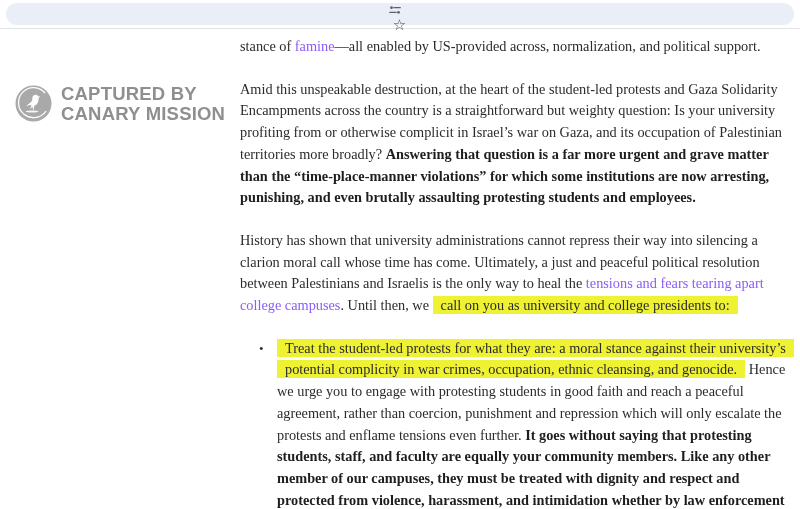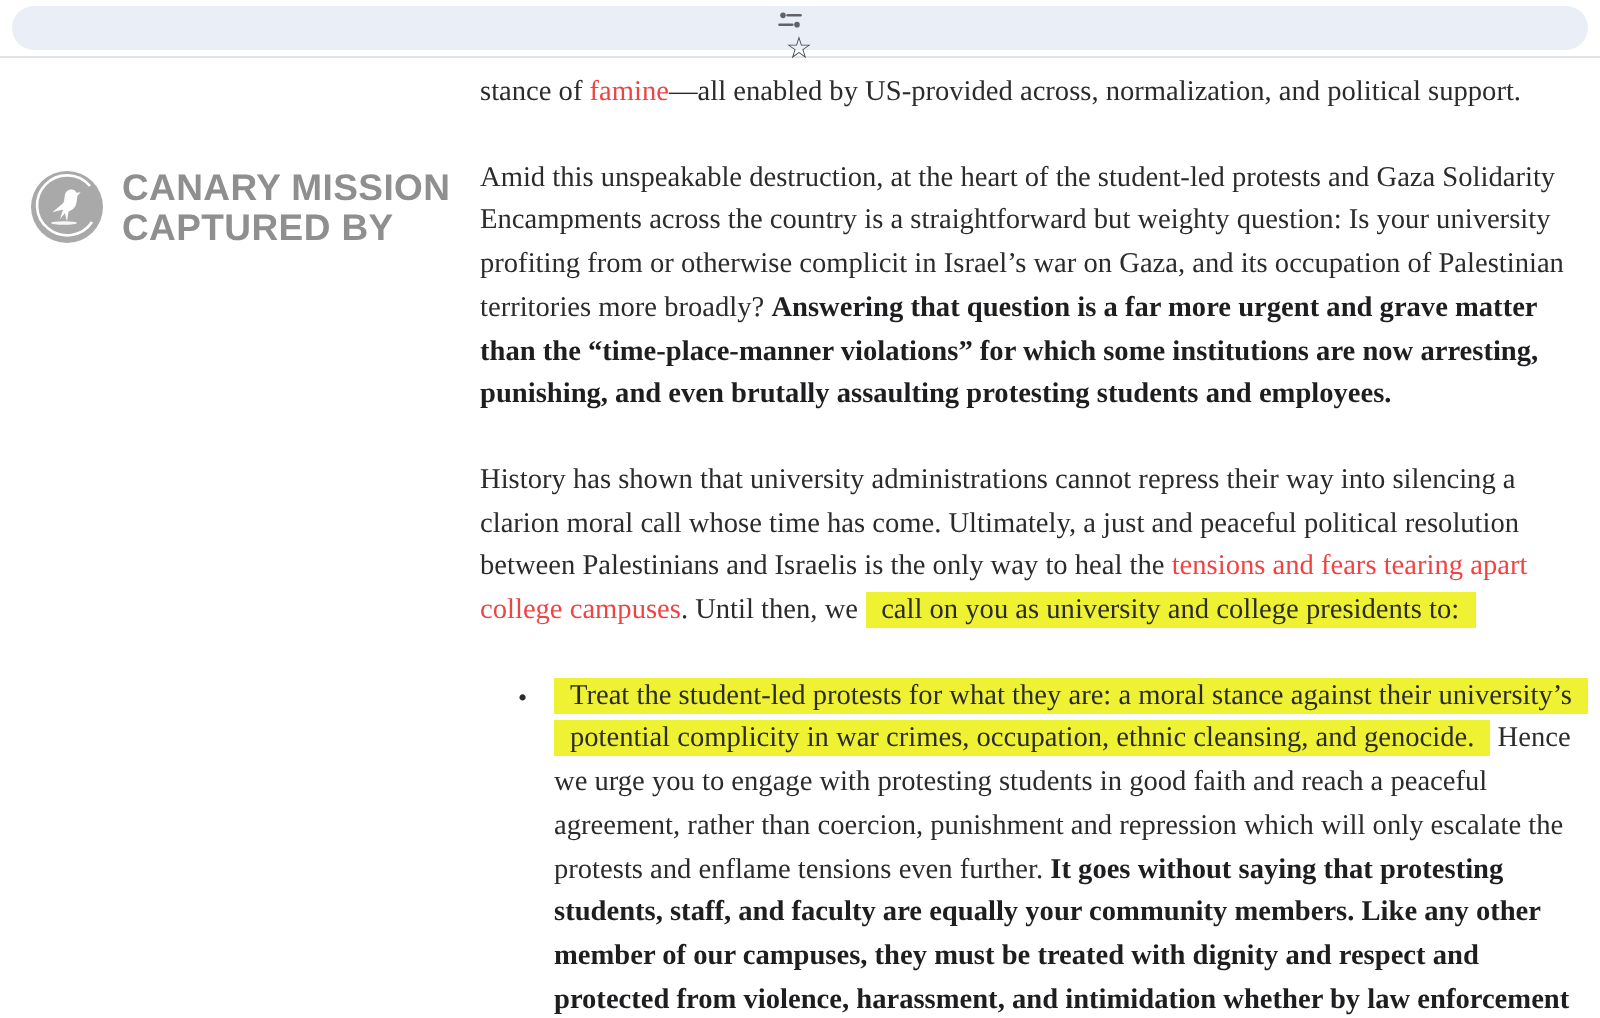--- a/index.html
+++ b/index.html
@@ -57,21 +57,21 @@
   .article {
     position: absolute; left: 240px; top: 29px; width: 553px;
     padding-top: 7px;
     font-family: "Liberation Serif", "DejaVu Serif", serif;
     font-size: 14.3px;
     line-height: 21.7px;
     color: #2b2b2d;
     text-align: left;
   }
   .article p { margin: 0 0 21px 0; }
-  .article a.link { color: #ef4444; text-decoration: none; cursor: pointer; }
+  .article a.link { color: #8b5cf6; text-decoration: none; cursor: pointer; }
   .seg-bold { font-weight: bold; color: #1e1e20; }
   .seg-highlight {
     background: #eff233;
     padding: 1px 8px;
     box-decoration-break: clone;
     -webkit-box-decoration-break: clone;
   }
   .article ul { margin: 0; padding: 0 0 0 37px; list-style: none; }
   .article li { position: relative; }
   .article li::before {
@@ -101,22 +101,22 @@
 <div class="watermark">
   <span class="wm-logo">
     <svg width="37" height="37" viewBox="0 0 37 37">
       <circle cx="18.5" cy="18.5" r="18" fill="#a9a9a9"></circle>
       <path d="M 30 8 A 15 15 0 1 0 31 26" fill="none" stroke="#ffffff" stroke-width="1.3"></path>
       <path d="M20.8 9.8c-1.9 0-3.2 1.3-3.4 3l-.3 2.3c-.1.9-.6 1.6-1.3 2.2l-4.6 3.8 5.3-1.3-1.5 4.8 2.4-3.1 1.1 4.2.8-5c2.4-.8 3.7-2.5 4-4.7l.4-3 1.6-1.9-2.1.3c-.5-1-1.3-1.6-2.4-1.6z" fill="#ffffff"></path>
       <ellipse cx="17" cy="26.5" rx="6.5" ry="0.9" fill="#ffffff" opacity="0.9"></ellipse>
     </svg>
   </span>
   <span class="wm-text">
+    <div>CAPTURED BY</div>
     <div>CANARY MISSION</div>
-    <div>CAPTURED BY</div>
   </span>
 </div>
 
 <div class="article">
 
   <p>
     <span>stance of </span><a class="link">famine</a><span>—all enabled by US-provided across, normalization, and political support.</span>
   </p>
 
   <p>

